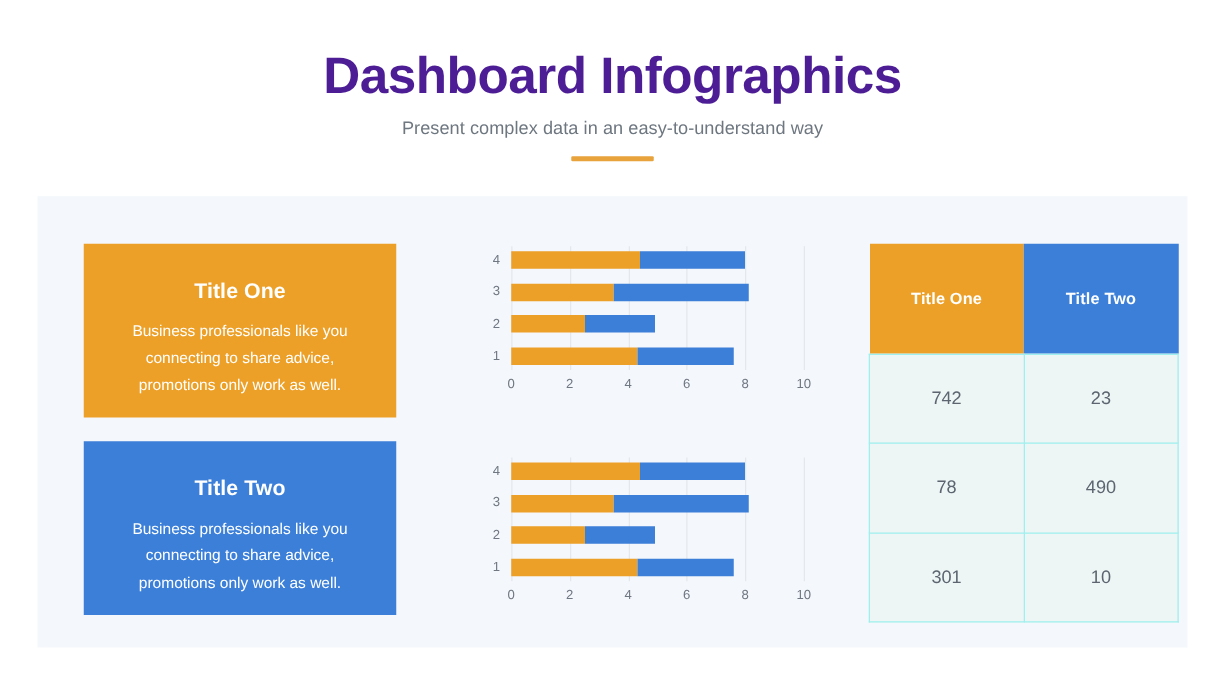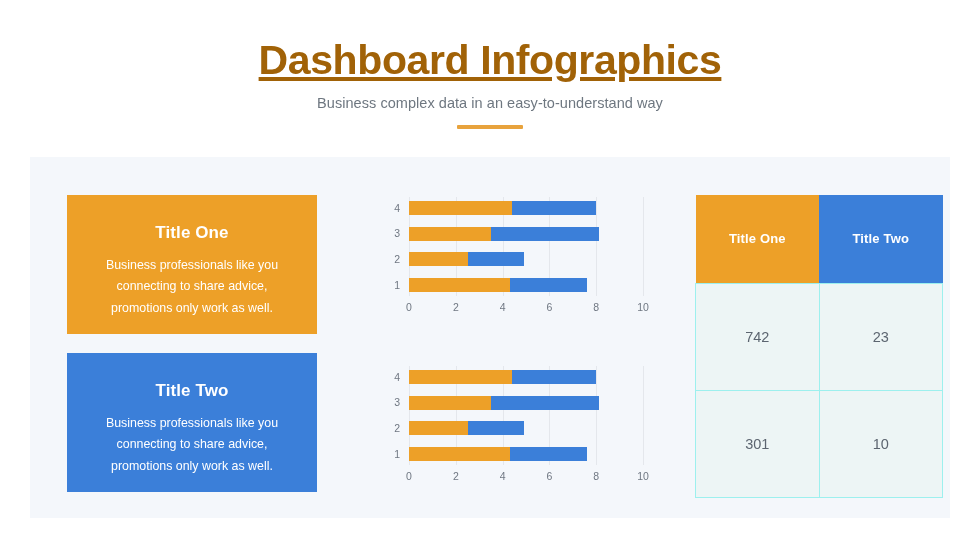--- a/index.html
+++ b/index.html
@@ -7,22 +7,22 @@
     width: 980px; height: 551px;
     background: #ffffff;
     font-family: "Liberation Sans", sans-serif;
     overflow: hidden;
   }
   #slide { position: relative; width: 980px; height: 551px; background: #ffffff; }
 
   
   #header { position: absolute; left: 0; top: 36px; width: 980px; text-align: center; }
   #title {
-    font-size: 41px; font-weight: bold; color: #a16207;
-    letter-spacing: -0.4px; line-height: 1.18; text-decoration: underline;
+    font-size: 41px; font-weight: bold; color: #4c1d95;
+    letter-spacing: -0.4px; line-height: 1.18;
   }
   #subtitle {
     margin-top: 11px;
     font-size: 14.5px; color: #6e7780; font-weight: normal;
     letter-spacing: 0.05px;
   }
   #accent-rule {
     margin: 14px auto 0 auto;
     width: 66px; height: 4px; background: #e8a33d; border-radius: 1px;
   }
@@ -102,21 +102,21 @@
     background: #edf5f5; border: 1px solid #9df0ee;
   }
 </style>
 </head>
 <body>
 
 <div id="slide">
 
   <div id="header">
     <div id="title">Dashboard Infographics</div>
-    <div id="subtitle">Business complex data in an easy-to-understand way</div>
+    <div id="subtitle">Present complex data in an easy-to-understand way</div>
     <div id="accent-rule"></div>
   </div>
 
   <div id="panel">
 
     <div class="info-card" id="card-one">
       <div class="card-title">Title One</div>
       <div class="card-body">Business professionals like you connecting to share advice, promotions only work as well.</div>
     </div>
 
@@ -217,20 +217,24 @@
           <th class="h-one">Title One</th>
           <th class="h-two">Title Two</th>
         </tr>
       </thead>
       <tbody>
           <tr>
             <td>742</td>
             <td>23</td>
           </tr>
           <tr>
+            <td>78</td>
+            <td>490</td>
+          </tr>
+          <tr>
             <td>301</td>
             <td>10</td>
           </tr>
         </tbody>
     </table>
 
   </div>
 </div>
 
 </body></html>

